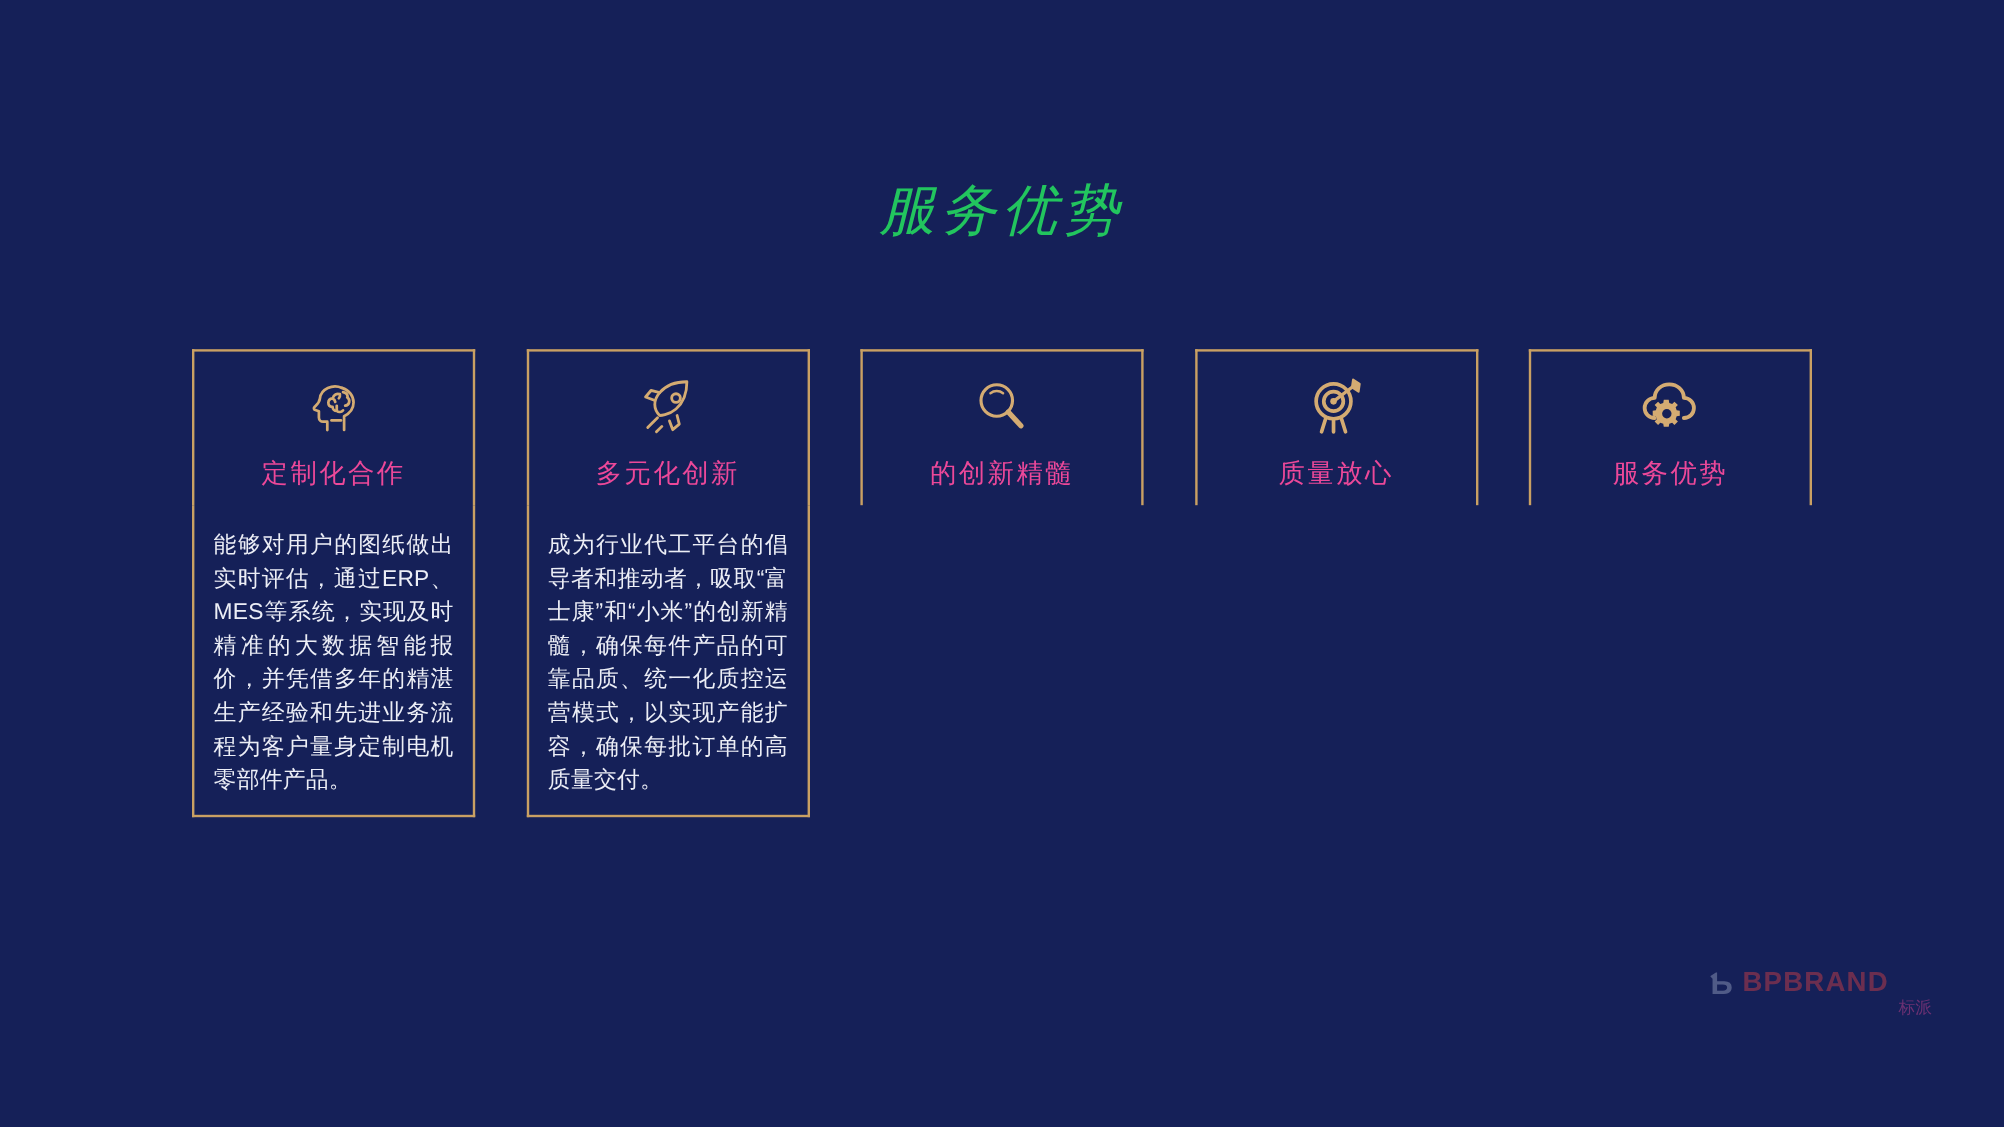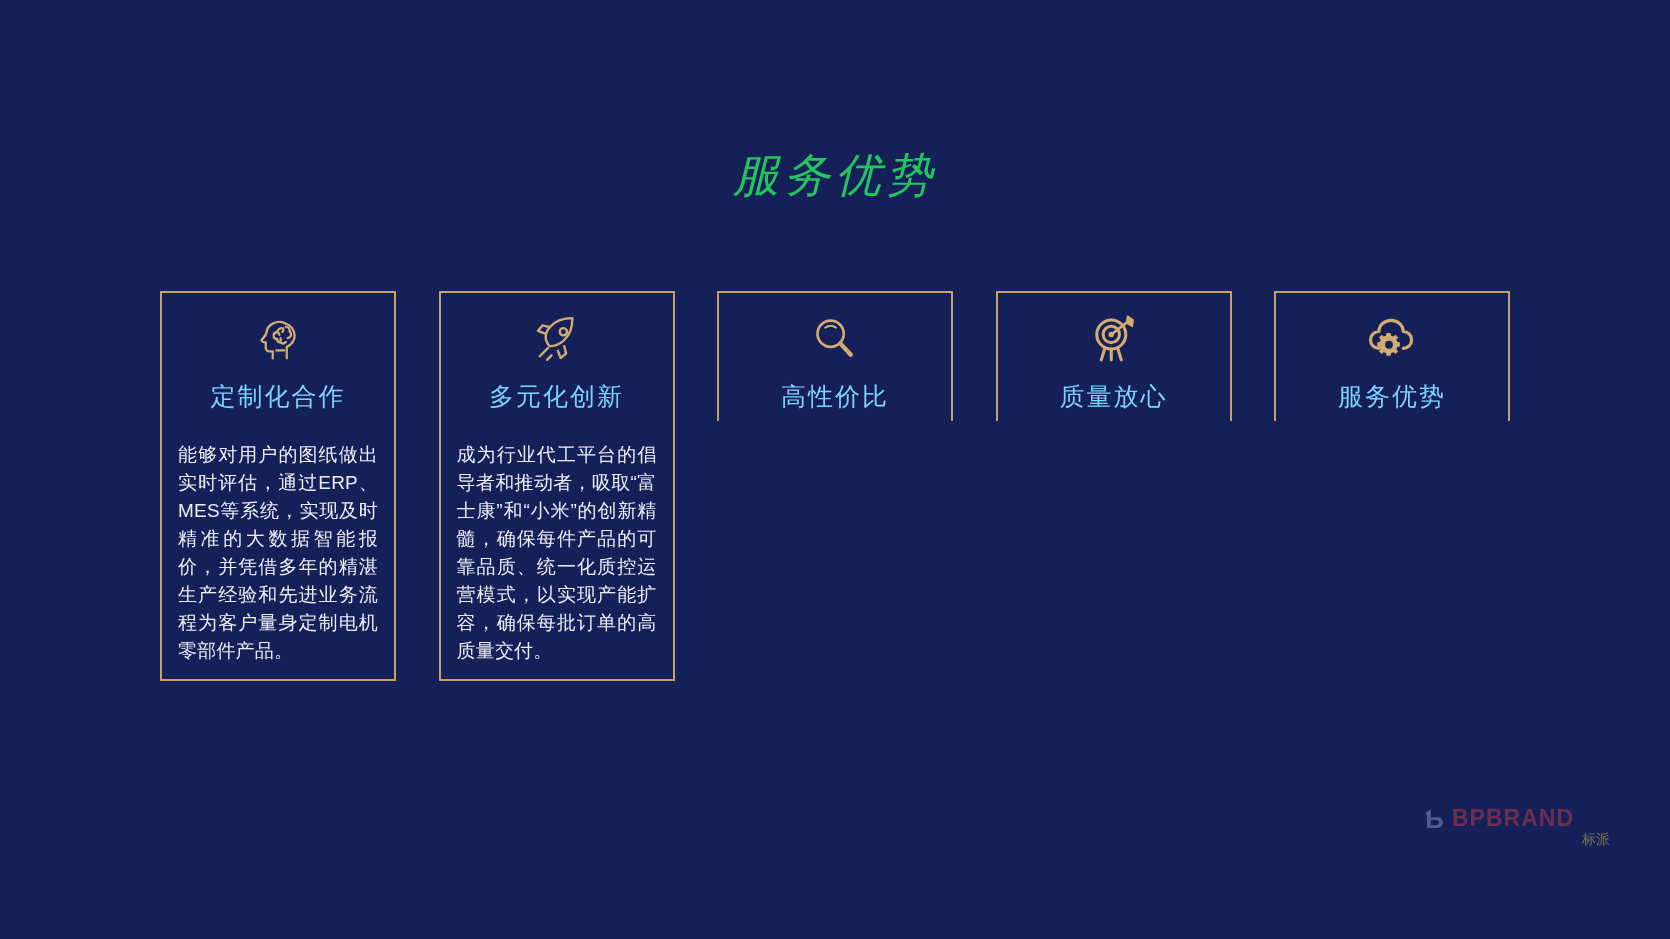--- a/index.html
+++ b/index.html
@@ -56,22 +56,22 @@
     position: relative;
   }
   .card-icon {
     height: 58px;
     display: flex;
     align-items: center;
     justify-content: center;
   }
   .card-icon svg { display: block; }
   .card-title {
-    color: #7dd3fc;
-    font-size: 25px;
+    color: #ec4899;
+    font-size: 22px;
     letter-spacing: 2px;
     margin-top: 12px;
     white-space: nowrap;
   }
   .card-body {
     border: 2px solid #c9a063;
     border-top: none;
     flex: 1;
     padding: 20px 16px 14px 16px;
     color: #eceef6;
@@ -101,21 +101,21 @@
     font-weight: 700;
     line-height: 1;
   }
   #watermark .wm-text {
     color: #ef4444;
     font-size: 23px;
     letter-spacing: 1px;
     font-weight: 600;
   }
   #watermark .wm-cn {
-    color: #fde047;
+    color: #ec4899;
     font-size: 14px;
     letter-spacing: 0px;
     margin-top: 43px;
   }
 </style>
 </head>
 <body>
 
 <div id="slide">
 
@@ -159,21 +159,21 @@
 
     <div class="card card-3">
       <div class="card-head">
         <div class="card-icon">
           <svg width="56" height="56" viewBox="0 0 64 64" fill="none" stroke="#d4ab72" stroke-width="3" stroke-linecap="round" stroke-linejoin="round">
             <circle cx="27" cy="26" r="15"></circle>
             <path d="M21 19c3.4-2.6 8.4-2.8 12 0" stroke-width="2.4"></path>
             <path d="M38 37l12 13" stroke-width="5"></path>
           </svg>
         </div>
-        <div class="card-title">高性价比</div>
+        <div class="card-title">的创新精髓</div>
       </div>
     </div>
 
     <div class="card card-4">
       <div class="card-head">
         <div class="card-icon">
           <svg width="58" height="58" viewBox="0 0 64 64" fill="none" stroke="#d4ab72" stroke-width="3.4" stroke-linecap="round" stroke-linejoin="round">
             <circle cx="29" cy="27" r="16"></circle>
             <circle cx="29" cy="27" r="9"></circle>
             <circle cx="29" cy="27" r="3" fill="#d4ab72" stroke="none"></circle>

